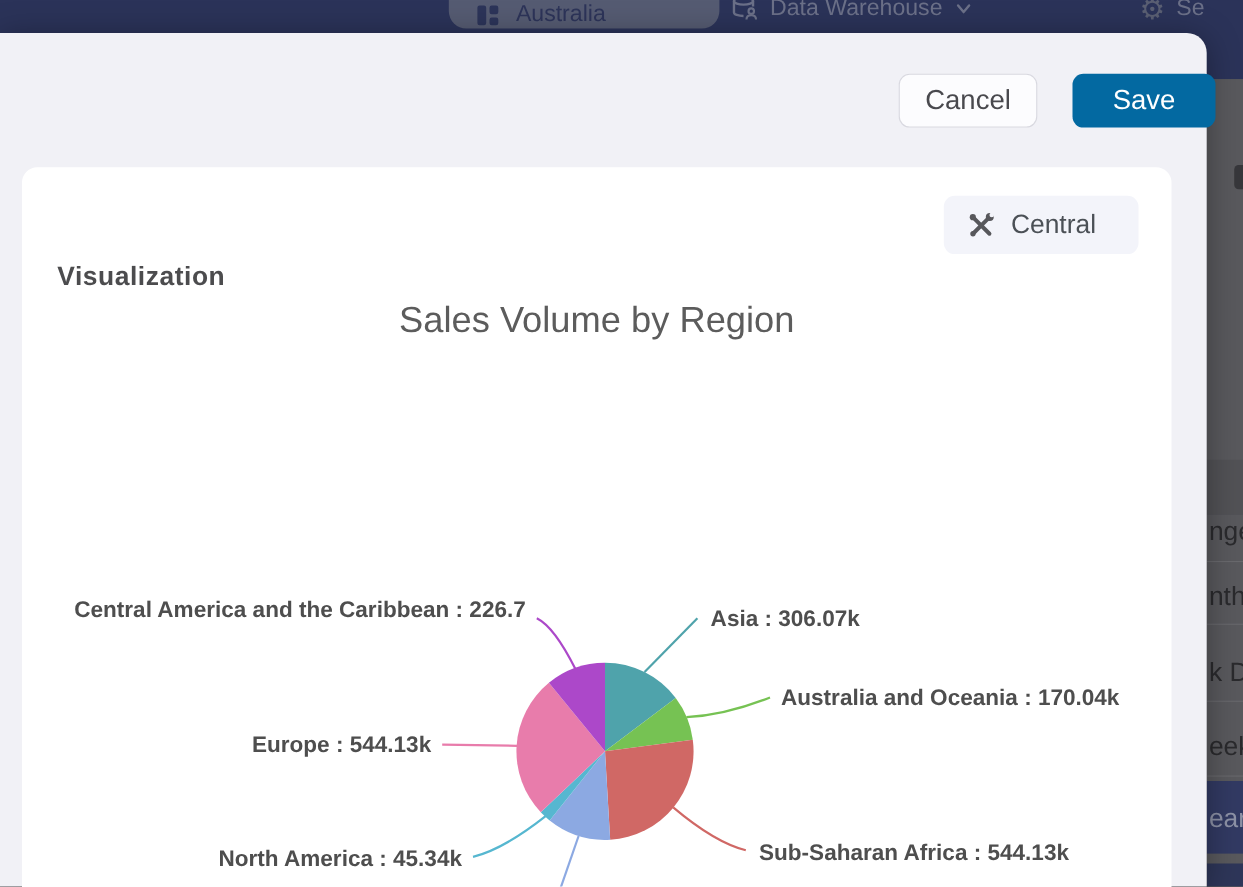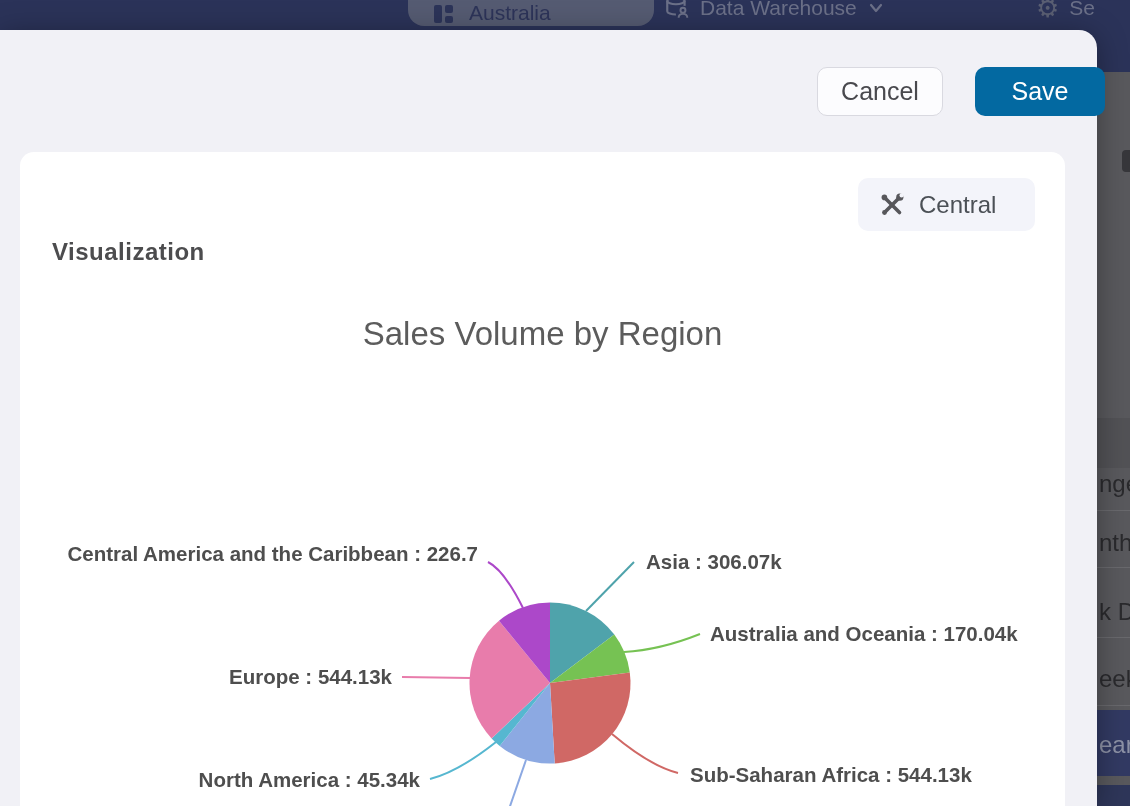--- a/index.html
+++ b/index.html
@@ -30,21 +30,21 @@
   .btn { position:absolute; top:37px; height:49px; border-radius:10px; font-size:25px; display:flex;
          align-items:center; justify-content:center; cursor:pointer; font-family:inherit;margin-left:40px; }
   .btn-cancel { left:777px; width:126px; background:#fcfcfe; border:1px solid #d9d9e0; color:#49494e; }
   .btn-save   { left:935px; width:130px; background:#0369a1; border:none; color:#ffffff; }
 
   .card { position:absolute; left:20px; top:122px; width:1045px; height:700px; background:#ffffff; border-radius:14px; }
   .viz-title { position:absolute; left:32px; top:40px; font-size:24px; font-weight:bold; color:#4c4c4e; letter-spacing:.5px;margin-top:46px; }
   .settings-btn { position:absolute; left:838px; top:26px; width:177px; height:53px; background:#f3f4fa; border-radius:10px;
                   display:flex; align-items:center; gap:13px; padding-left:20px; cursor:pointer; }
   .settings-btn .lbl { font-size:24px; color:#4b5056; }
-  .chart-title { position:absolute; left:0; top:120px; width:1045px; text-align:center; font-size:33px; color:#5c5c5c;margin-top:43px; }
+  .chart-title { position:absolute; left:0; top:120px; width:1045px; text-align:center; font-size:33px; color:#5c5c5c; }
 
   
   .chart-svg { position:absolute; left:0; top:0; width:1130px; height:806px; z-index:4; pointer-events:none; }
 </style>
 </head>
 <body>
 
 <div class="topnav">
   <div class="nav-pill">
     <svg width="24" height="24" viewBox="0 0 24 24">

